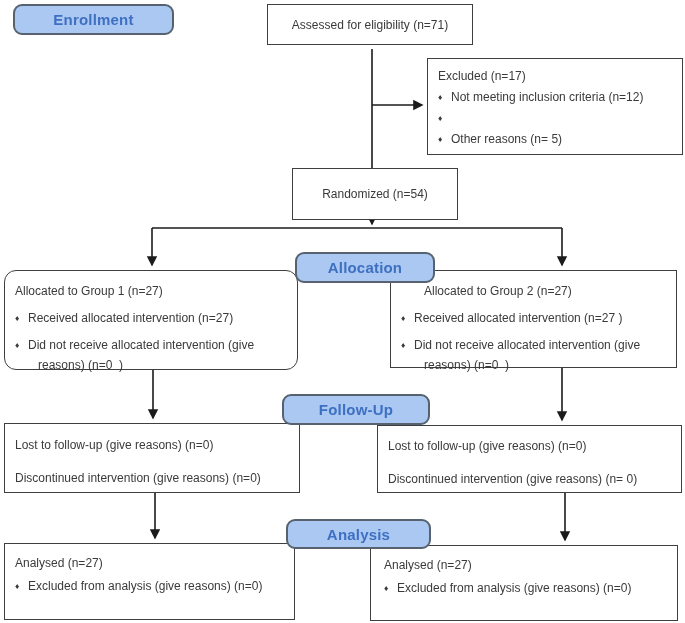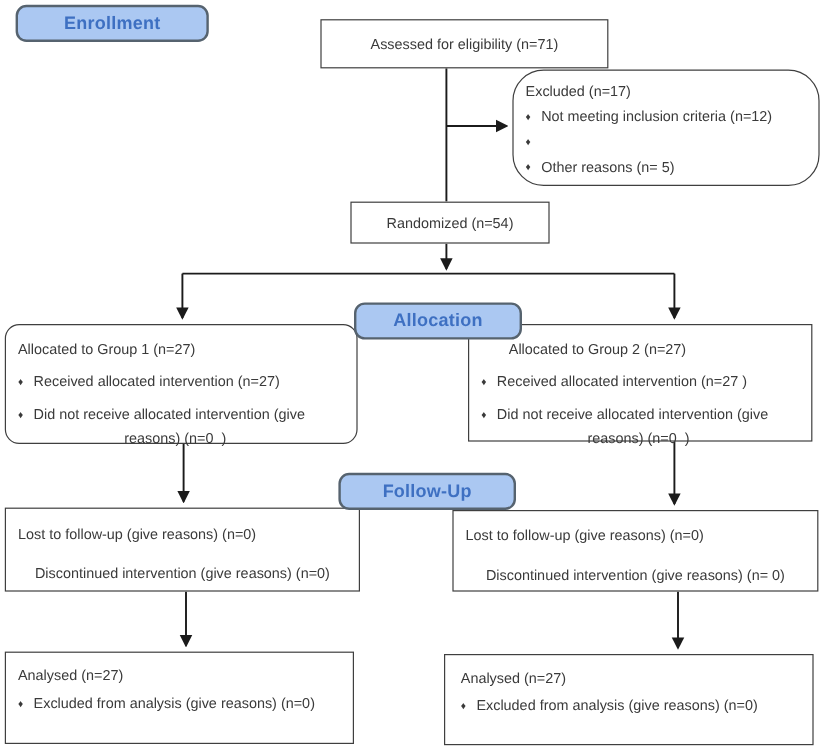--- a/index.html
+++ b/index.html
@@ -20,40 +20,40 @@
   .fbox{
     position:absolute;z-index:2;
     background:#ffffff;
     border:1.5px solid var(--box-border,#3f3f3f);
     box-sizing:border-box;
     font-size:12px;line-height:20px;
   }
   .fbox.center{display:flex;align-items:center;justify-content:center;text-align:center;}
   .pad{padding:6px 10px;}
 
-  .box-assessed  {left:267px;top:16px;  width:240px;height:41px;}
-  .box-excluded  {left:427px;top:58px; width:256px;height:97px; line-height:21px;padding-top:7px;border-radius:26px;}
-  .box-randomized{left:292px;top:168px;width:166px;height:35px;}
+  .box-assessed  {left:267px;top:4px;  width:206px;height:41px;}
+  .box-excluded  {left:427px;top:58px; width:256px;height:97px; line-height:21px;padding-top:7px;}
+  .box-randomized{left:292px;top:168px;width:166px;height:52px;}
   .box-group1    {left:4px;  top:270px;width:294px;height:100px;padding-top:10px;border-radius:12px;}
   .box-group2    {left:390px;top:270px;width:287px;height:98px; padding-top:10px;}
   .box-followup1 {left:4px;  top:423px;width:296px;height:70px; padding-top:11px;}
   .box-followup2 {left:377px;top:425px;width:305px;height:68px; padding-top:10px;}
   .box-analysis1 {left:4px;  top:543px;width:291px;height:77px; padding-top:9px;}
   .box-analysis2 {left:370px;top:545px;width:308px;height:76px; padding-top:9px;padding-left:13px;}
 
   .box-title{margin:0 0 7px 0;}
   .indent-title{padding-left:23px;}
 
   .bullet-row{display:flex;margin-top:7px;}
   .tight .bullet-row{margin-top:0;}
   .bullet-glyph{flex:0 0 13px;width:13px;font-size:8.5px;line-height:20px;}
-  .bullet-text{white-space:pre-wrap;text-align:center;}
+  .bullet-text{white-space:pre-wrap;}
 
   .fu-line{margin-bottom:13px;}
-  .fu-line:last-child{margin-bottom:0;text-align:center;}
+  .fu-line:last-child{margin-bottom:0;}
 
   
   .badge{
     position:absolute;z-index:3;
     display:flex;align-items:center;justify-content:center;
     background:var(--badge-fill,#abc8f2);
     border:2px solid var(--badge-border,#56636f);
     border-radius:9px;
     box-sizing:border-box;
     font-size:15px;font-weight:bold;
@@ -90,20 +90,21 @@
     <line x1="153" y1="370" x2="153" y2="418" marker-end="url(#ah)"></line>
     <line x1="562" y1="368" x2="562" y2="420" marker-end="url(#ah)"></line>
 
     <line x1="155" y1="493" x2="155" y2="538" marker-end="url(#ah)"></line>
     <line x1="565" y1="493" x2="565" y2="540" marker-end="url(#ah)"></line>
   </svg>
 
   <div class="badge badge-enrollment">Enrollment</div>
   <div class="badge badge-allocation">Allocation</div>
   <div class="badge badge-followup">Follow-Up</div>
+  <div class="badge badge-analysis">Analysis</div>
 
   <div class="fbox box-assessed center">
     <span>Assessed for eligibility (n=71)</span>
   </div>
 
   <div class="fbox box-excluded pad tight">
     <div class="box-title" style="margin-bottom:0;">Excluded (n=17)</div>
     <div class="bullet-row">
       <span class="bullet-glyph" style="line-height:21px;">♦</span>
       <span class="bullet-text">Not meeting inclusion criteria (n=12)</span>

